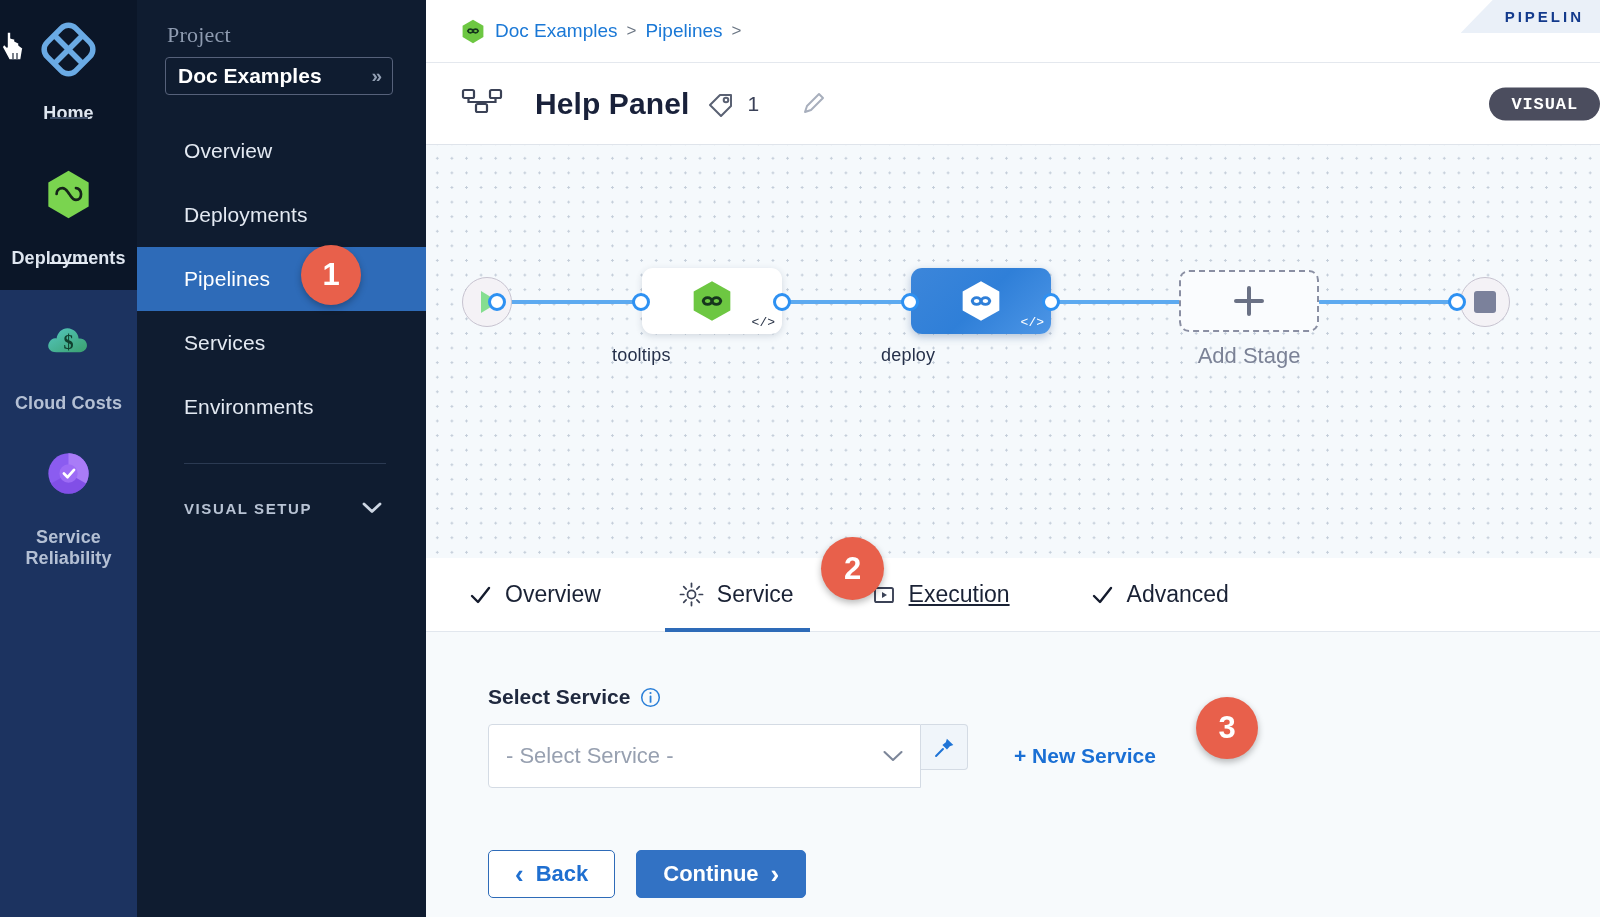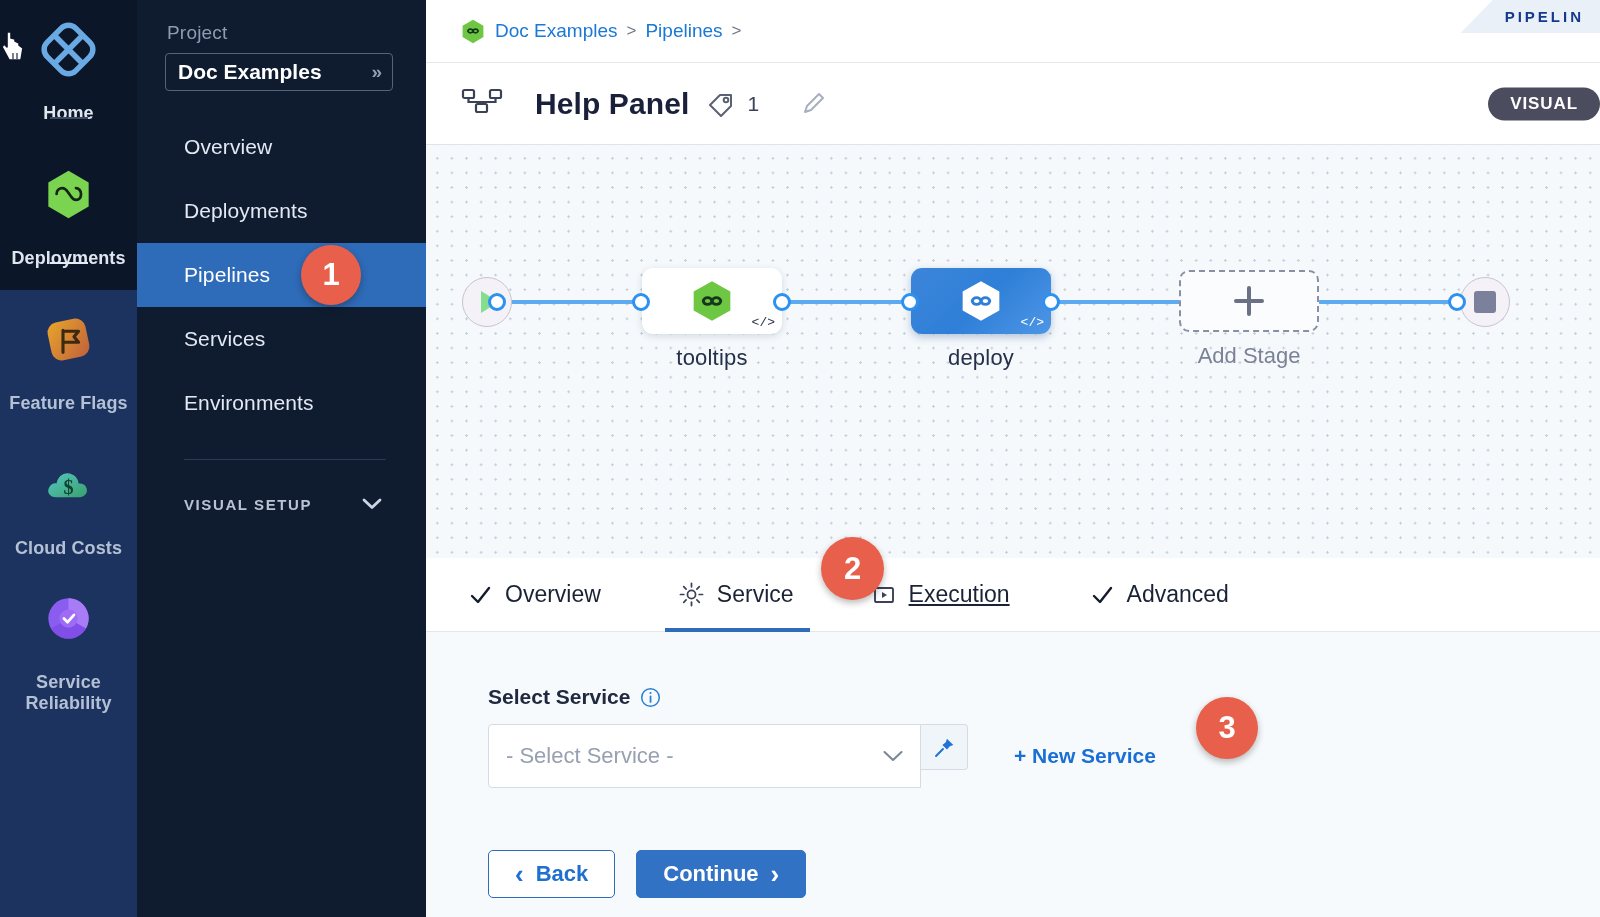--- a/index.html
+++ b/index.html
@@ -45,22 +45,22 @@
     width: 26px; height: 34px; pointer-events: none;
   }
 
   
   .sidebar {
     width: 289px; flex: 0 0 289px; height: 917px;
     background: #0f1c30;
     padding-top: 22px; position: relative;
   }
   .proj-label {
-    color: #8e9bb0; font-size: 19px;
-    padding-left: 30px; margin-bottom: 9px; letter-spacing: .2px;
+    color: #8e9bb0; font-size: 22px;
+    padding-left: 30px; margin-bottom: 9px; letter-spacing: .2px; font-family: Liberation Serif, serif;
   }
   .proj-select {
     margin: 0 33px 0 28px;
     border: 1px solid #5a6舒; border: 1px solid #56617a;
     border-radius: 4px;
     height: 38px; display: flex; align-items: center;
     justify-content: space-between;
     padding: 0 12px 0 12px; cursor: pointer;
   }
   .proj-select .name { color: #ffffff; font-size: 21px; font-weight: bold; }
@@ -120,20 +120,21 @@
   }
   .tag-count { font-size: 21px; color: #3a4158; margin-left: -4px; }
   .visual-pill {
     position: absolute; right: 0px; top: 50%;
     transform: translateY(-50%);
     background: #4b4d5e; color: #fff;
     font-size: 17px; font-weight: bold; letter-spacing: .9px;
     height: 33px; border-radius: 17px;
     display: flex; align-items: center; padding: 0 22px;
     cursor: pointer;
+    font-family: Liberation Mono, monospace;
   }
 
   
   .canvas {
     height: 413px; position: relative; overflow: hidden;
     background-color: #f5f9fc;
     background-image: radial-gradient(circle, #c3cdd9 1.1px, transparent 1.2px);
     background-size: 14.6px 14.6px;
     background-position: 4px 6px;
   }
@@ -175,22 +176,22 @@
     background: linear-gradient(135deg,#3c86da 0%, #2f7fd8 50%, #4d96e6 100%);
     box-shadow: 0 3px 9px rgba(30,70,130,.3);
   }
   .stage-node .code-mark {
     position: absolute; right: 7px; bottom: 4px;
     font-size: 13px; font-family: "Liberation Mono", monospace;
     color: #2b3548;
   }
   .stage-node.selected .code-mark { color: #ffffff; }
   .stage-label {
-    position: absolute; text-align: center; width: 200px;
-    font-size: 22px; color: #25304a; letter-spacing: .2px;
+    position: absolute; text-align: left; width: 200px;
+    font-size: 18px; color: #25304a; letter-spacing: .2px;
   }
   .add-stage {
     position: absolute; width: 140px; height: 62px;
     border: 2.5px dashed #8a8fa3; border-radius: 10px;
     background: #fafcfe; z-index: 3;
     display: flex; align-items: center; justify-content: center;
     cursor: pointer;
   }
   .plus-h { position:absolute; width: 30px; height: 4px; background: #6a7185; border-radius:2px;}
   .plus-v { position:absolute; width: 4px; height: 30px; background: #6a7185; border-radius:2px;}
@@ -292,33 +293,20 @@
     <div class="rail-item dark">
       <svg class="rail-icon" viewBox="0 0 60 60">
         <polygon points="30,4 52,17 52,43 30,56 8,43 8,17" fill="#7ad44f"></polygon>
         <path d="M22 30c0-4 3-7 7-7s5 3 8 7 4 7 8 7 6-3 6-7-3-7-6-7" fill="none" stroke="#15241a" stroke-width="3.2" stroke-linecap="round" transform="translate(-6,0) scale(0.92) translate(3,2)"></path>
       </svg>
       <div class="rail-label">Deployments</div>
       <div class="underline" style="background:#e6ecf5;"></div>
     </div>
 
 
-    <div class="rail-item mid">
-      <svg class="rail-icon" viewBox="0 0 60 60">
-        <defs>
-            <linearGradient id="ffg" x1="0" y1="0" x2="1" y2="1">
-          <stop offset="0%" stop-color="#e8a52b"></stop>
-              <stop offset="100%" stop-color="#c0603c"></stop>
-        </linearGradient>
-          </defs>
-        <rect x="9" y="9" width="42" height="42" rx="11" fill="url(#ffg)" transform="rotate(-12 30 30)"></rect>
-        <path d="M24 20 L24 44 M24 21 L41 21 L36 27 L41 33 L24 33" fill="none" stroke="#3b2a12" stroke-width="3.4" stroke-linejoin="round" stroke-linecap="round"></path>
-      </svg>
-      <div class="rail-label">Feature Flags</div>
-    </div>
 
     <div class="rail-item mid">
       <svg class="rail-icon" viewBox="0 0 60 60">
         <defs>
             <linearGradient id="ccg" x1="0" y1="0" x2="1" y2="1">
           <stop offset="0%" stop-color="#55c7c0"></stop>
               <stop offset="100%" stop-color="#3aa06e"></stop>
         </linearGradient>
           </defs>
         <path d="M17 44 C9 44 6 38 9 33 C11 29 15 28 17 29 C18 20 27 15 34 19 C39 21 41 26 41 29 C47 28 51 33 50 38 C49 42 45 44 41 44 Z" fill="url(#ccg)"></path>

